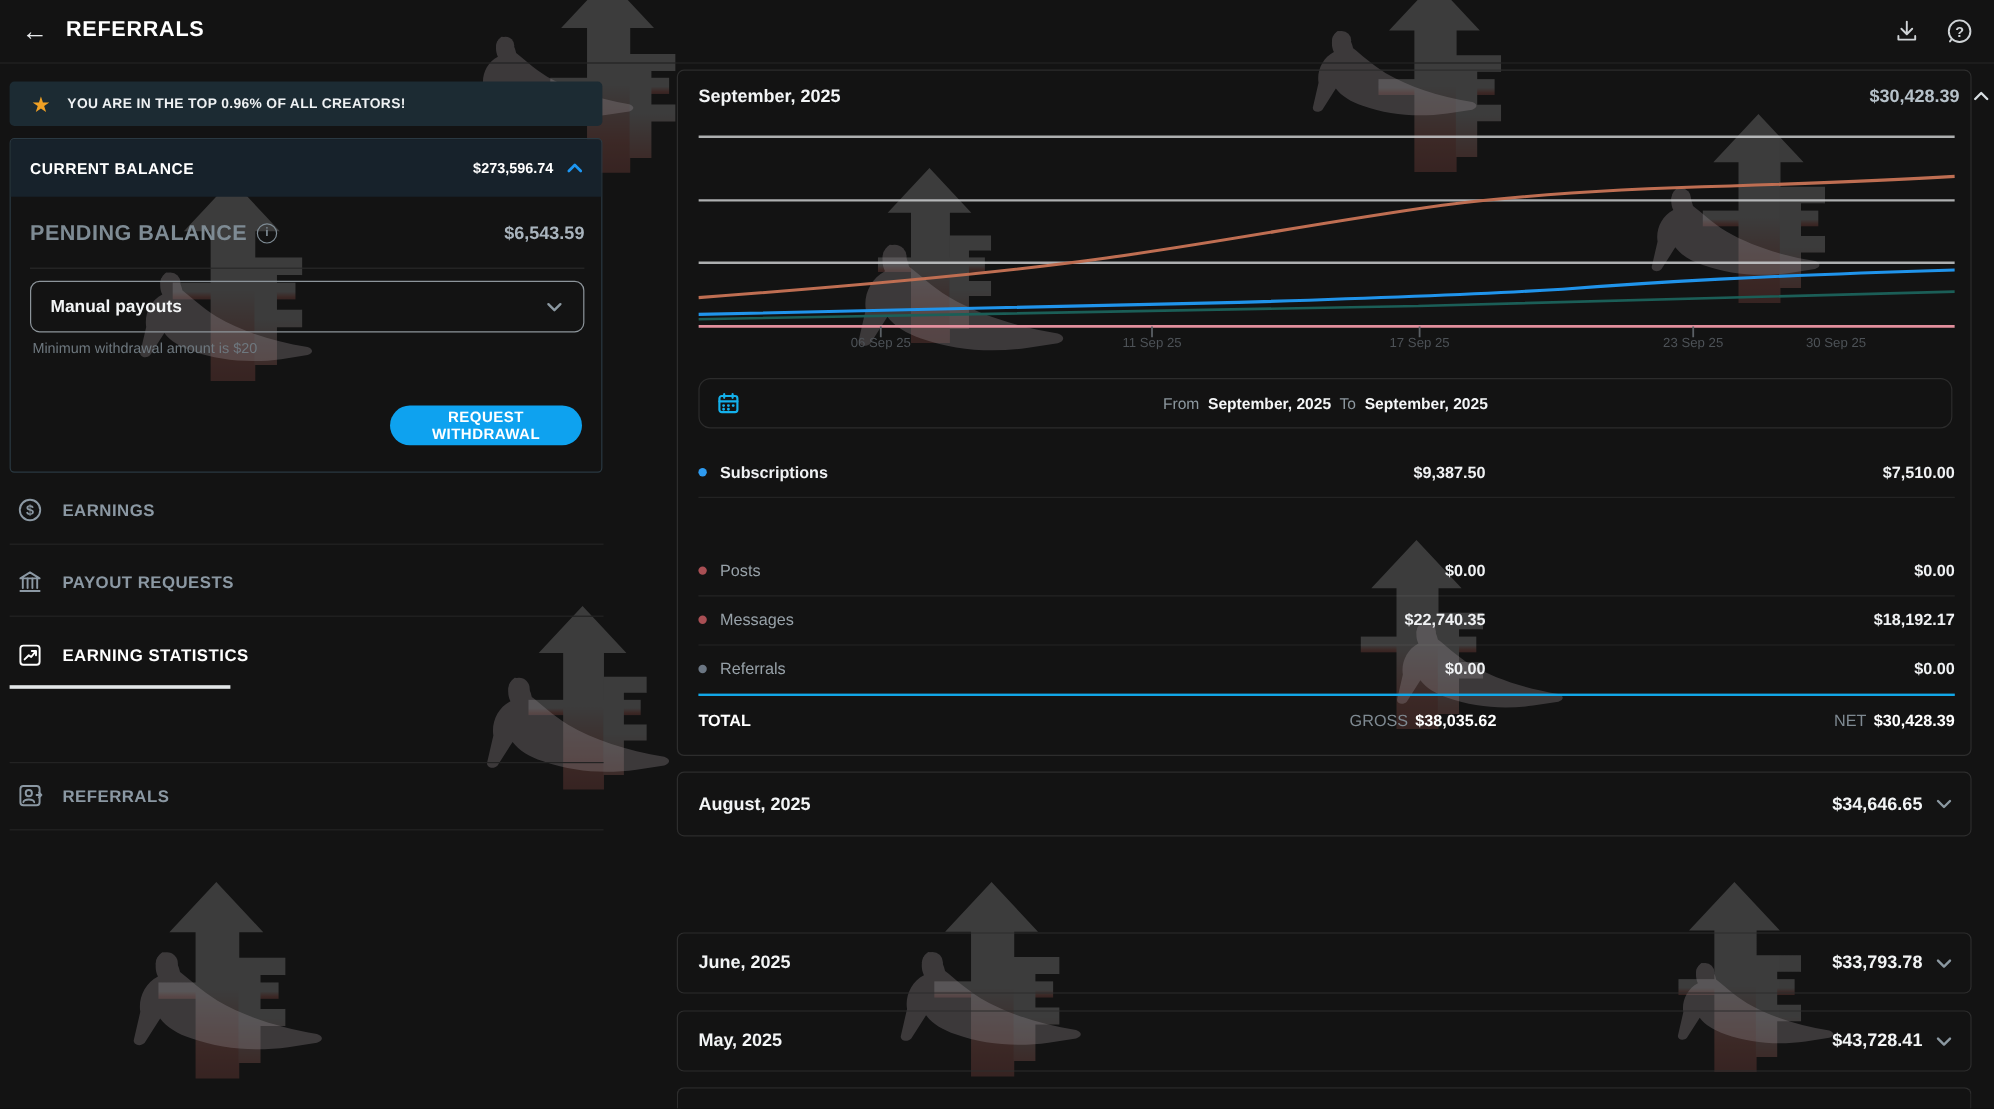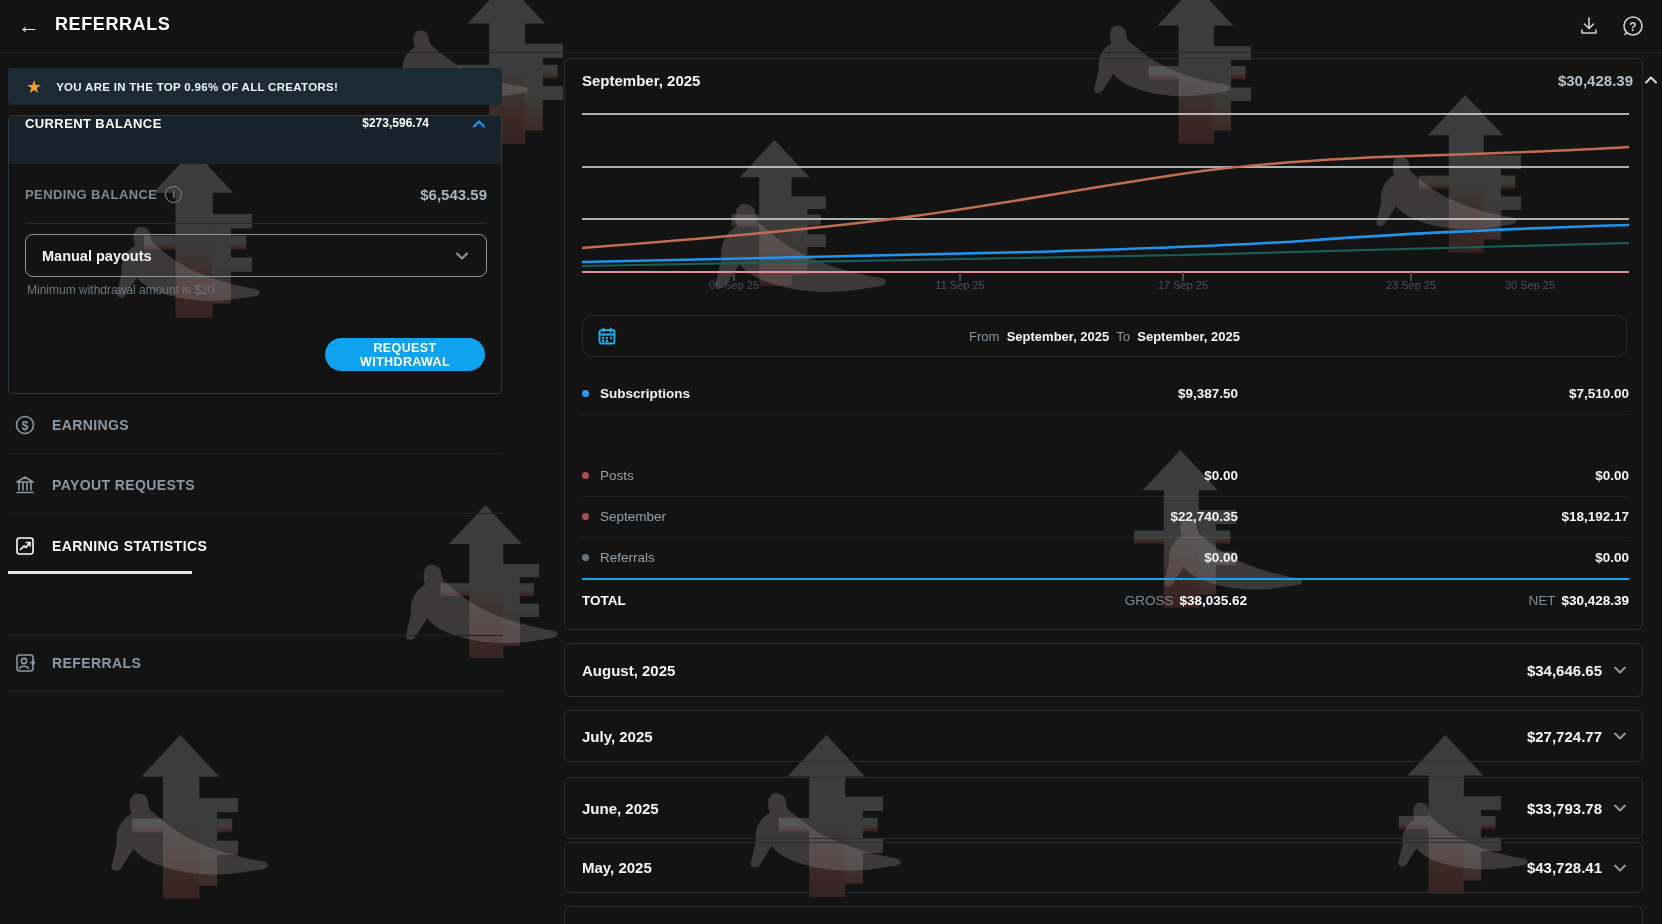--- a/index.html
+++ b/index.html
@@ -8,26 +8,26 @@
   
   .topbar{position:absolute;left:0;top:0;width:1662px;height:52px;border-bottom:1px solid #242424;}
   .back{position:absolute;left:16px;top:14px;width:26px;height:26px;color:#e8eaec;font-size:22px;line-height:24px;text-align:center;cursor:pointer;}
   .apptitle{position:absolute;left:55px;top:14px;font-size:18px;font-weight:700;letter-spacing:.6px;color:#fff;}
   .tb-icon{position:absolute;top:13px;width:26px;height:26px;}
   
   .banner{position:absolute;left:8px;top:68px;width:494px;height:37px;background:#1c2b33;border-radius:4px;display:flex;align-items:center;}
   .banner .star{font-size:18px;color:#f0a125;margin:0 14px 0 18px;}
   .banner .btxt{font-size:11.5px;font-weight:700;letter-spacing:.3px;color:#eef1f3;}
   .balcard{position:absolute;left:8px;top:115px;width:494px;height:279px;border:1px solid #2a3942;border-radius:4px;box-sizing:border-box;}
-  .balhead{position:absolute;left:0;top:0;width:100%;height:48px;background:#17222b;border-radius:3px 3px 0 0;display:flex;align-items:flex-start;box-sizing:border-box;padding:0 14px 0 16px;gap:32px;}
+  .balhead{position:absolute;left:0;top:0;width:100%;height:48px;background:#17222b;border-radius:3px 3px 0 0;display:flex;align-items:center;box-sizing:border-box;padding:0 14px 0 16px;}
   .balhead .lbl{font-size:13px;font-weight:700;letter-spacing:.4px;color:#fff;flex:0 0 auto;}
   .balhead .val{margin-left:auto;font-size:12px;font-weight:700;color:#fff;}
   .chev{display:inline-block;width:16px;height:16px;}
   .pendrow{position:absolute;left:16px;right:14px;top:63px;height:30px;display:flex;align-items:center;}
-  .pendrow .lbl{font-size:13px;font-weight:700;letter-spacing:.4px;color:#7e8b94;}
+  .pendrow .lbl{font-size:18px;font-weight:700;letter-spacing:.4px;color:#7e8b94;}
   .info-i{width:15px;height:15px;border:1.4px solid #7e8b94;border-radius:50%;color:#7e8b94;
           font-size:10px;font-weight:700;display:inline-flex;align-items:center;justify-content:center;margin-left:8px;}
   .pendrow .val{margin-left:auto;font-size:15px;font-weight:700;color:#a9b4bd;}
   .baldiv{position:absolute;left:16px;right:14px;top:107px;height:1px;background:#2a2a2a;}
   .payselect{position:absolute;left:16px;right:14px;top:118px;height:43px;border:1px solid #8d959b;border-radius:8px;
              display:flex;align-items:center;box-sizing:border-box;padding:0 16px;cursor:pointer;}
   .payselect .val{font-size:14.5px;font-weight:700;color:#f2f4f5;}
   .payselect .chev{margin-left:auto;}
   .minnote{position:absolute;left:18px;top:167px;font-size:12px;color:#6e787f;}
   .wbtn{position:absolute;right:16px;top:222px;width:160px;height:33px;background:#0ea2ef;border:none;border-radius:17px;
@@ -378,21 +378,21 @@
       <span class="net">$7,510.00</span>
     </div>
     <div class="trow" style="top:396px">
       <span class="dot" style="background: rgb(169, 79, 84);"></span>
       <span class="rlbl">Posts</span>
       <span class="gross">$0.00</span>
       <span class="net">$0.00</span>
     </div>
     <div class="trow" style="top:437px">
       <span class="dot" style="background: rgb(169, 79, 84);"></span>
-      <span class="rlbl">September</span>
+      <span class="rlbl">Messages</span>
       <span class="gross">$22,740.35</span>
       <span class="net">$18,192.17</span>
     </div>
     <div class="trow" style="top:478px;border-bottom:none">
       <span class="dot" style="background: rgb(107, 118, 131);"></span>
       <span class="rlbl">Referrals</span>
       <span class="gross">$0.00</span>
       <span class="net">$0.00</span>
     </div>
 
@@ -412,32 +412,21 @@
     <div class="mhead">
       <span class="mon">August, 2025</span>
       <span class="amt">$34,646.65</span>
       <span class="chev">
         <svg width="16" height="16" viewBox="0 0 16 16">
             <path d="M3 5.5 L8 10.5 L13 5.5" fill="none" stroke="#8b98a1" stroke-width="2" stroke-linecap="round" stroke-linejoin="round"></path>
           </svg>
       </span>
     </div>
   </div>
-  <div class="card" style="top:710px;height:52px;">
-    <div class="mhead">
-      <span class="mon">July, 2025</span>
-      <span class="amt">$27,724.77</span>
-      <span class="chev">
-        <svg width="16" height="16" viewBox="0 0 16 16">
-            <path d="M3 5.5 L8 10.5 L13 5.5" fill="none" stroke="#8b98a1" stroke-width="2" stroke-linecap="round" stroke-linejoin="round"></path>
-          </svg>
-      </span>
-    </div>
-  </div>
-  <div class="card" style="top:777px;height:62px;">
+  <div class="card" style="top:777px;height:51px;">
     <div class="mhead">
       <span class="mon">June, 2025</span>
       <span class="amt">$33,793.78</span>
       <span class="chev">
         <svg width="16" height="16" viewBox="0 0 16 16">
             <path d="M3 5.5 L8 10.5 L13 5.5" fill="none" stroke="#8b98a1" stroke-width="2" stroke-linecap="round" stroke-linejoin="round"></path>
           </svg>
       </span>
     </div>
   </div>

